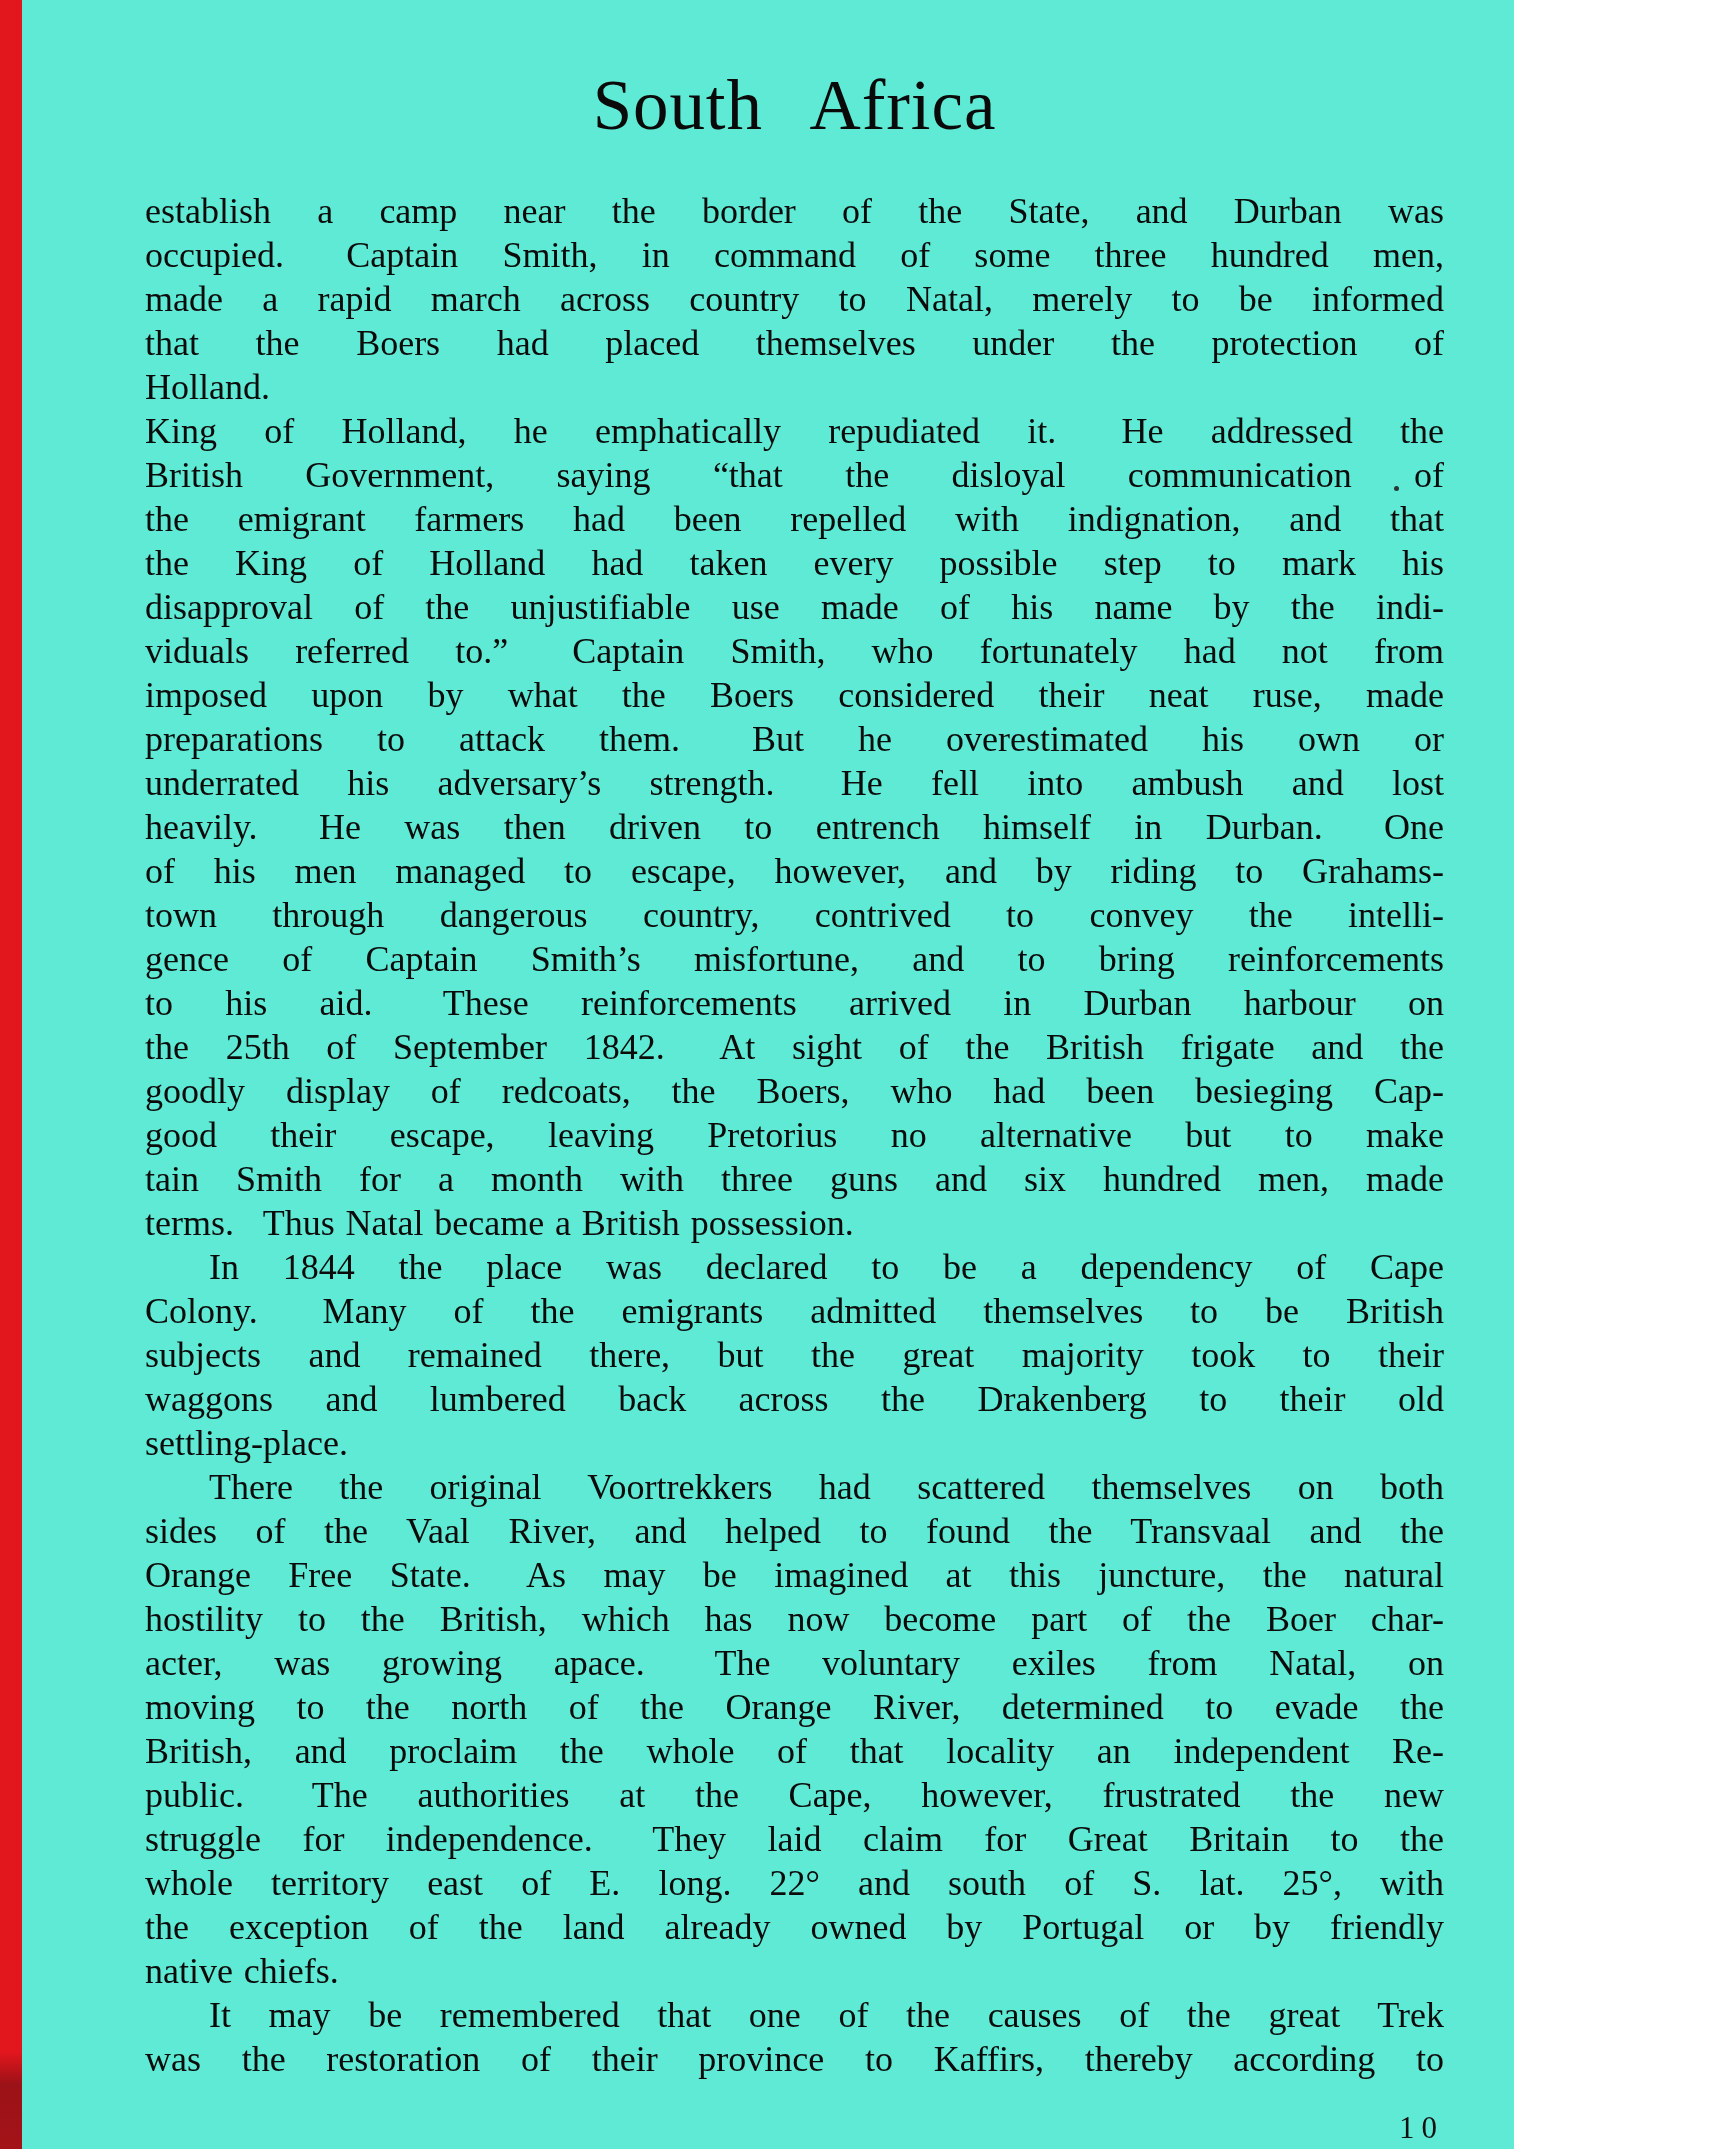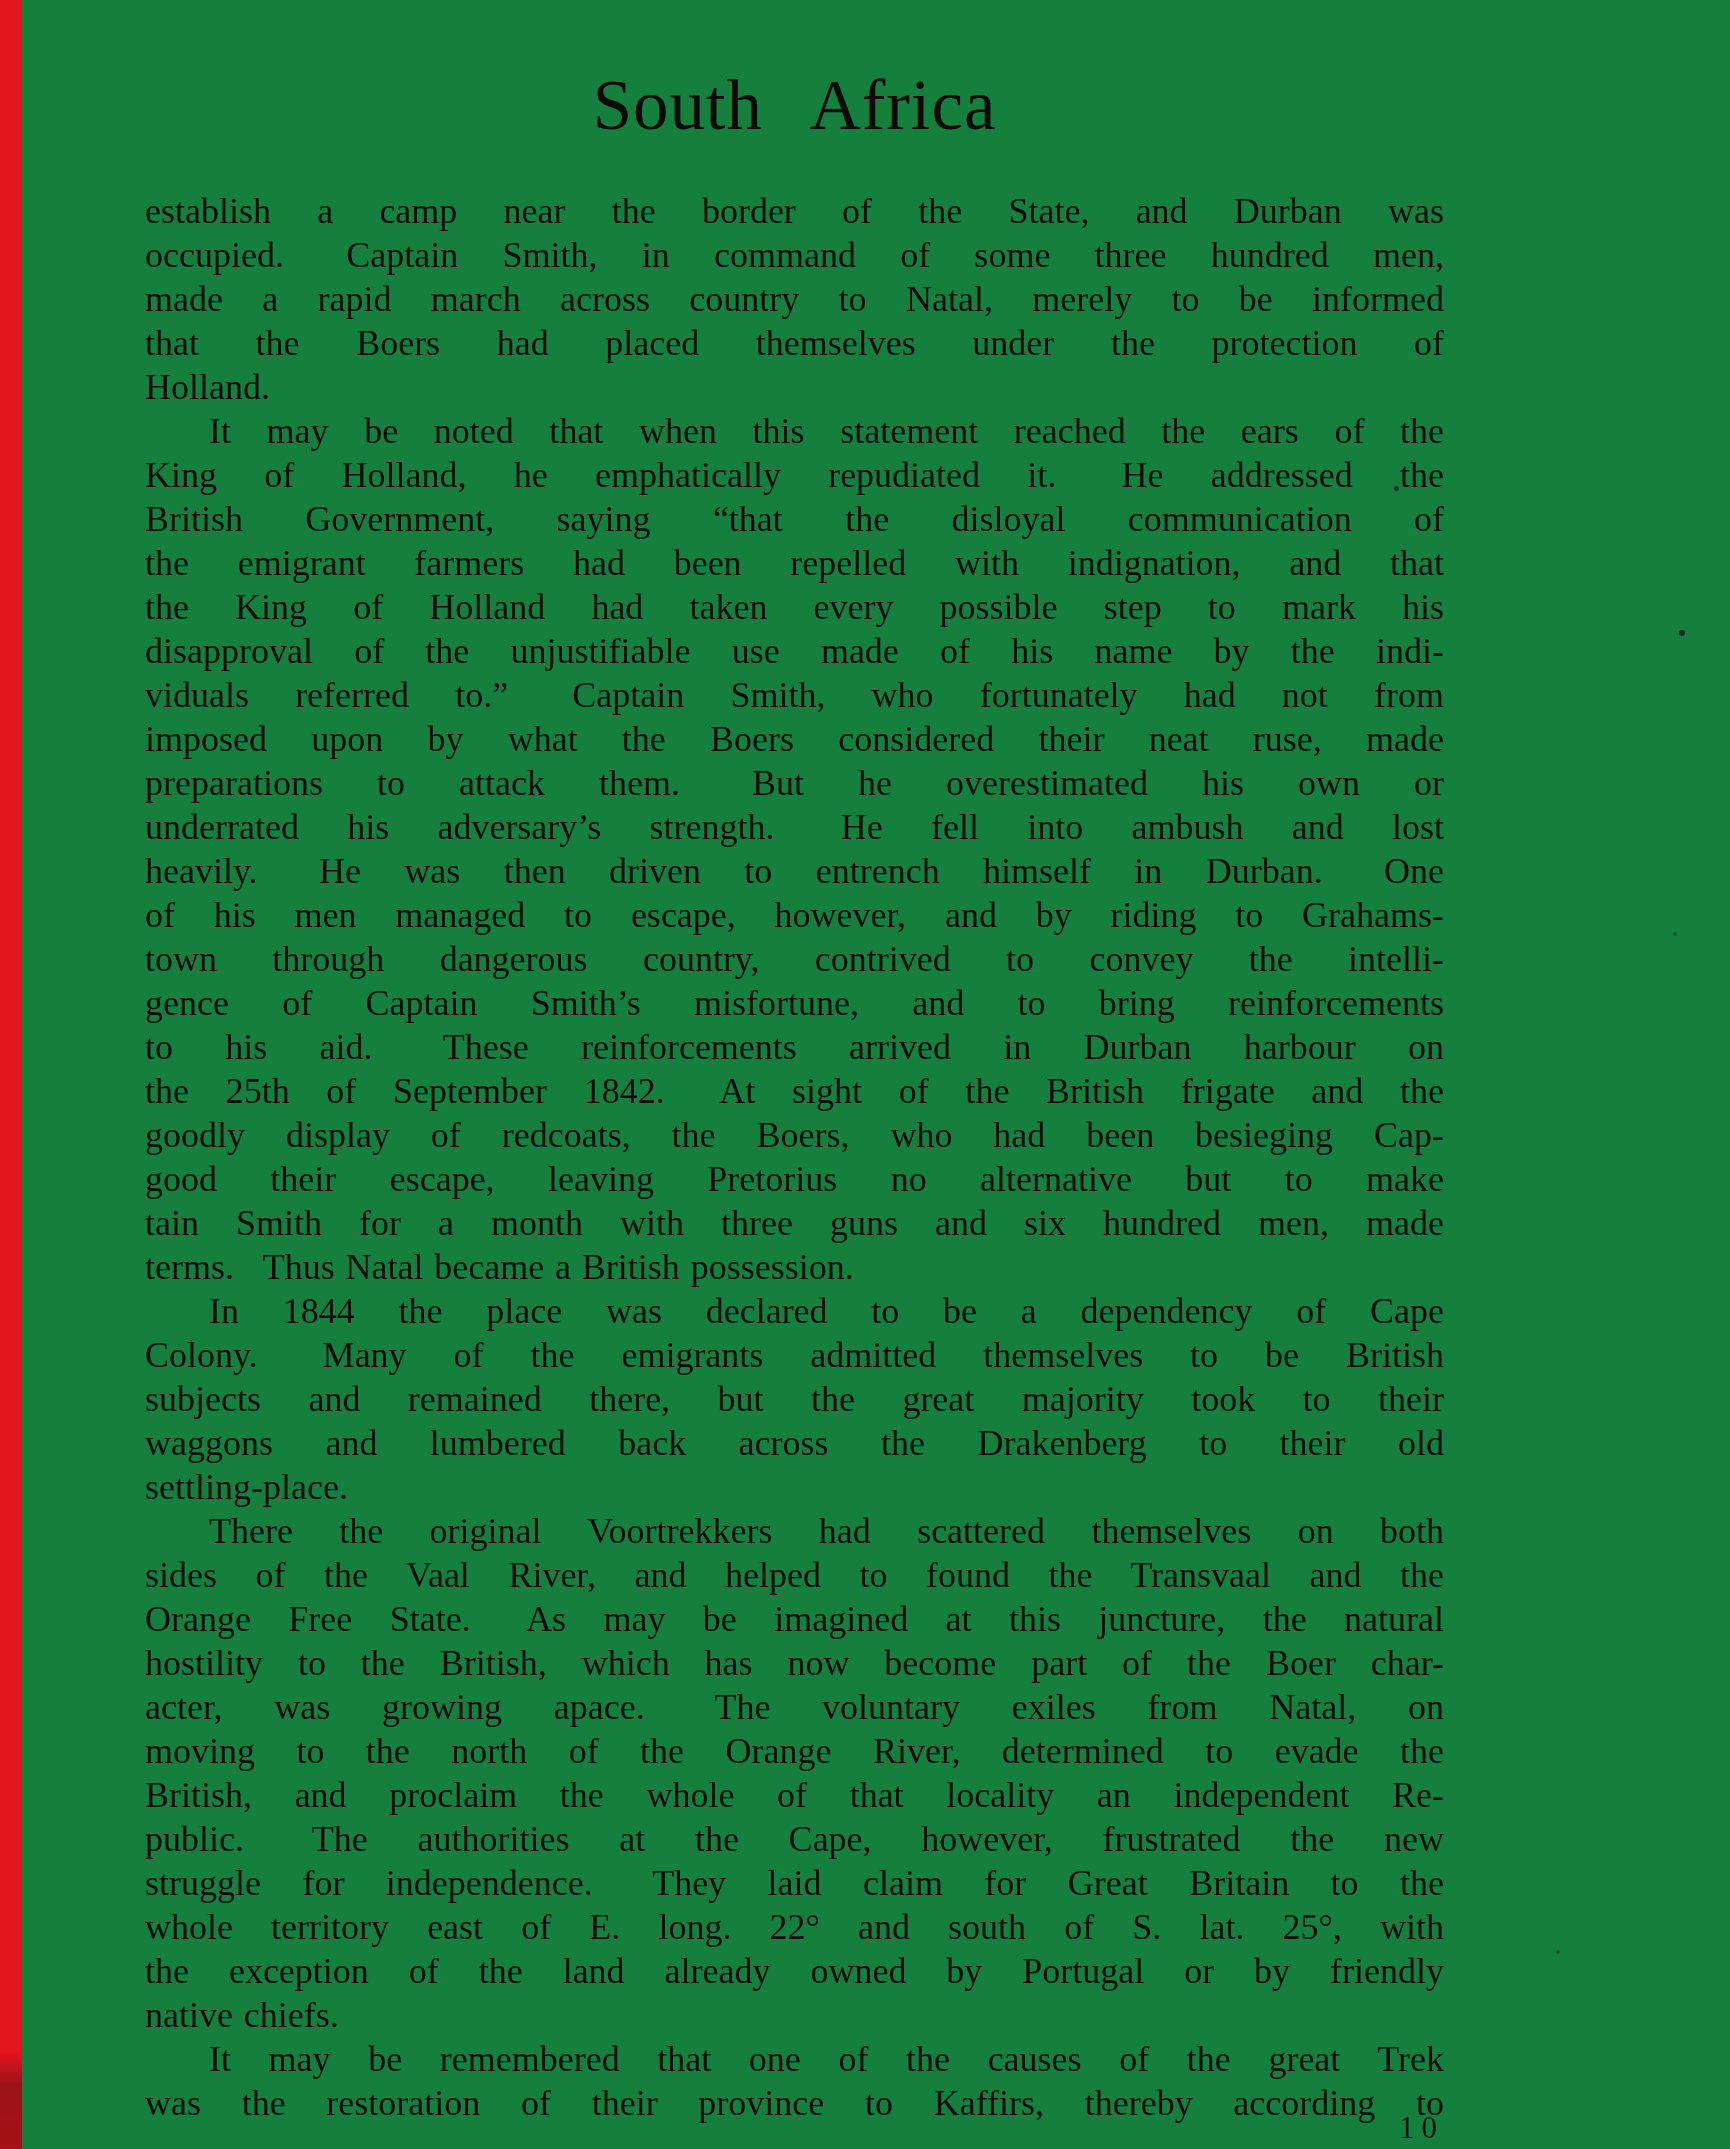--- a/index.html
+++ b/index.html
@@ -1,20 +1,20 @@
 <!DOCTYPE html>
 <html style="font-size:14px"><head>
 <meta charset="utf-8">
 <style>
   html, body { margin: 0; padding: 0; background: #ffffff; }
   .page {
     position: relative;
-    width: 1730px;
+    width: 1514px;
     height: 2149px;
-    background: #15803d;
+    background: #5eead4;
     overflow: hidden;
     font-family: "Liberation Serif", "DejaVu Serif", serif;
     color: #0b0b0b;
   }
   .red-bar {
     position: absolute;
     left: 0; top: 0;
     width: 22px; height: 2149px;
     background: linear-gradient(to bottom, #e2161d 0%, #e2161d 95.5%, #9b1217 97%, #a31318 100%);
   }
@@ -66,21 +66,20 @@
 
 <div class="page">
   <div class="red-bar"></div>
   <h1 class="title">South Africa</h1>
   <div class="body-text" id="body-text">
       <div class="line">establish a camp near the border of the State, and Durban was</div>
       <div class="line">occupied.  Captain Smith, in command of some three hundred men,</div>
       <div class="line">made a rapid march across country to Natal, merely to be informed</div>
       <div class="line">that the Boers had placed themselves under the protection of</div>
       <div class="line short">Holland.</div>
-      <div class="line indent">It may be noted that when this statement reached the ears of the</div>
       <div class="line">King of Holland, he emphatically repudiated it.  He addressed the</div>
       <div class="line">British Government, saying “that the disloyal communication of</div>
       <div class="line">the emigrant farmers had been repelled with indignation, and that</div>
       <div class="line">the King of Holland had taken every possible step to mark his</div>
       <div class="line">disapproval of the unjustifiable use made of his name by the indi-</div>
       <div class="line">viduals referred to.”  Captain Smith, who fortunately had not from</div>
       <div class="line">imposed upon by what the Boers considered their neat ruse, made</div>
       <div class="line">preparations to attack them.  But he overestimated his own or</div>
       <div class="line">underrated his adversary’s strength.  He fell into ambush and lost</div>
       <div class="line">heavily.  He was then driven to entrench himself in Durban.  One</div>

